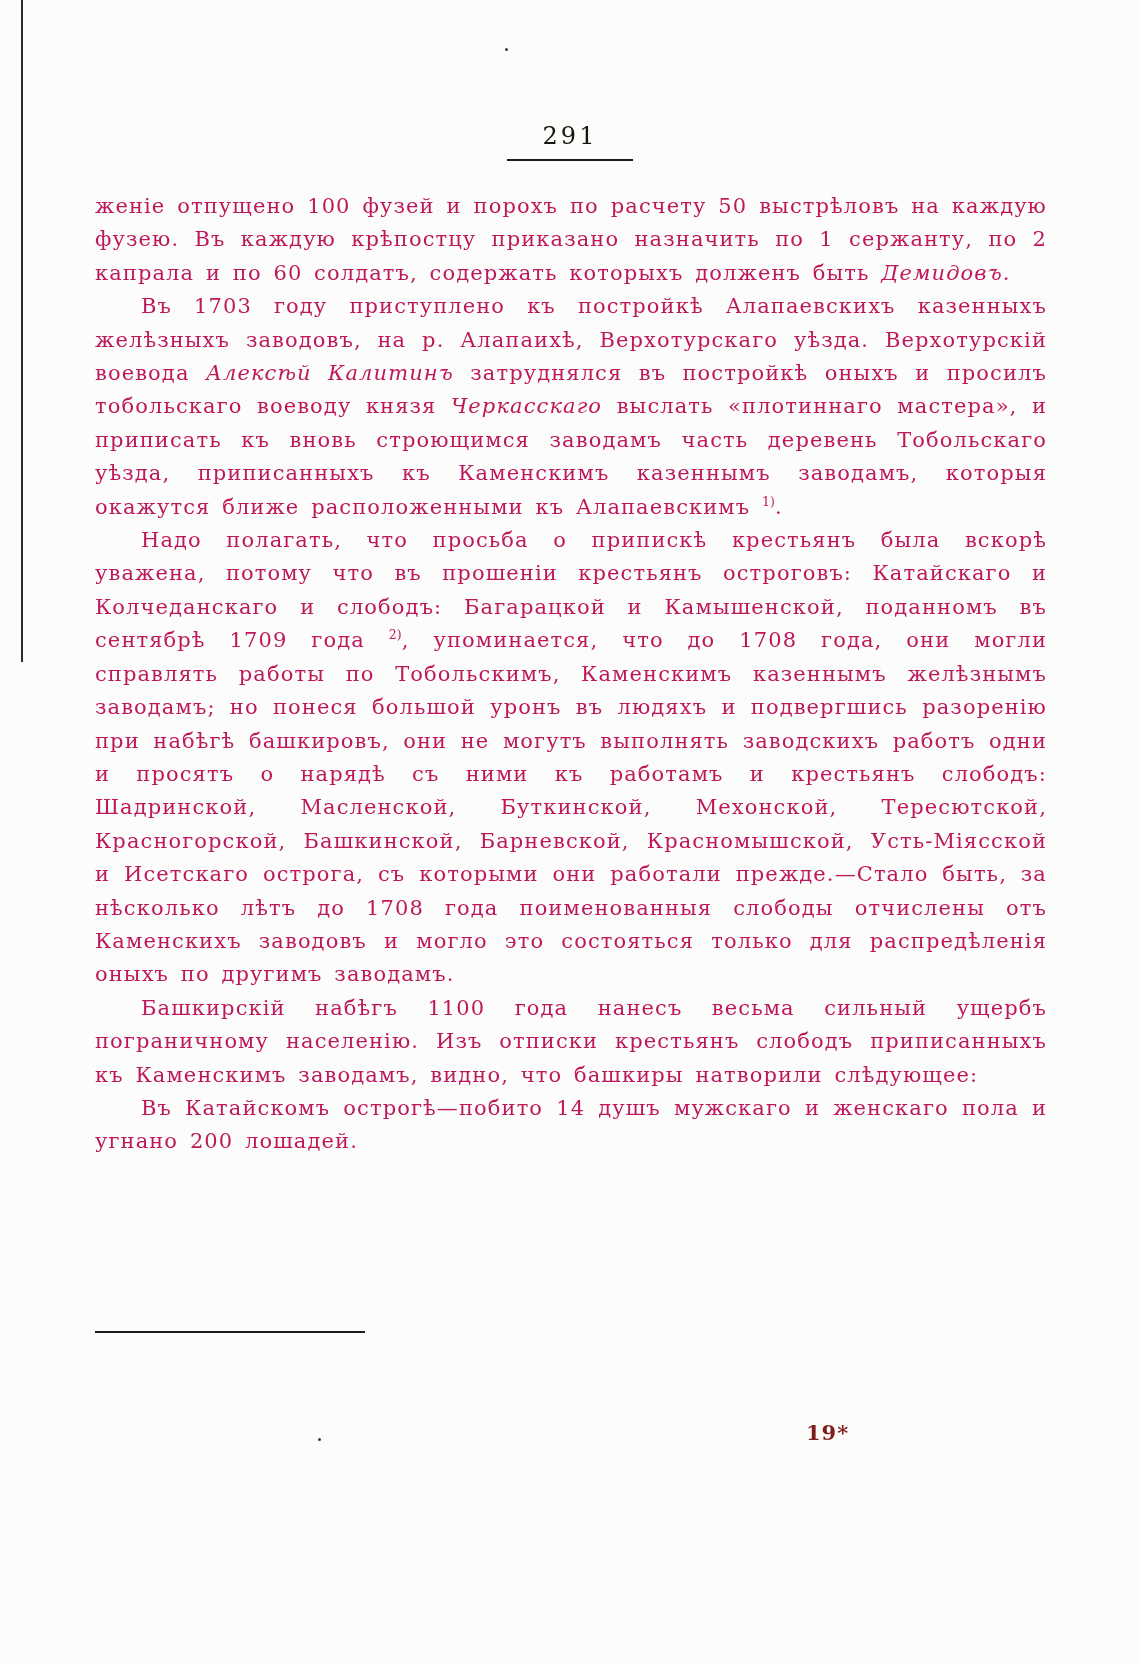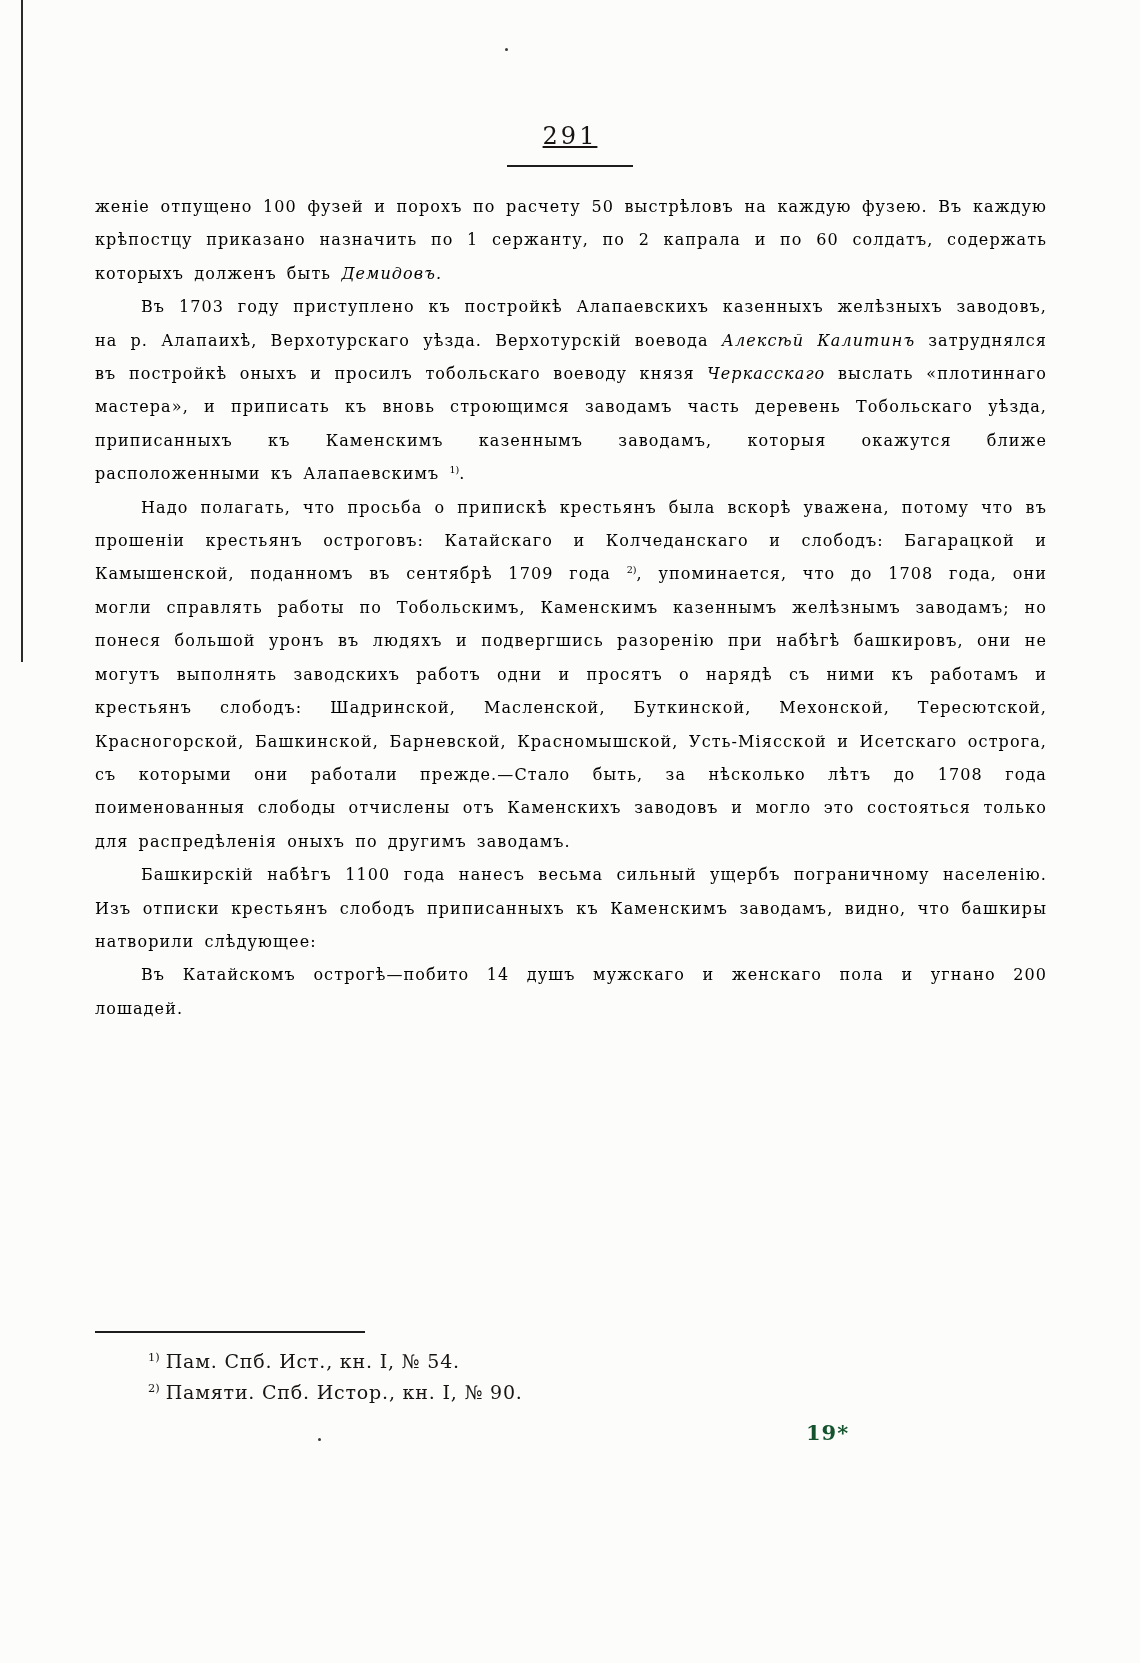--- a/index.html
+++ b/index.html
@@ -42,36 +42,35 @@
     position: absolute;
     top: 122px;
     left: 0;
     right: 0;
     text-align: center;
   }
   .pagenum {
     display: inline-block;
     font-size: 24px;
     letter-spacing: 3px;
-    padding: 0 36px 15px 36px;
+    padding: 0 36px 9px 36px;
     border-bottom: 2px solid #1d1d1d;
-    text-decoration: underline;
   }
 
   .text-block {
     position: absolute;
     left: 95px;
     top: 190px;
     width: 952px;
-    font-size: 16px;
+    font-size: 21px;
     line-height: 33.4px;
     letter-spacing: 1.1px;
     word-spacing: 4px;
     text-align: justify;
-    color: #000000;
+    color: #be185d;
   }
   .para { margin: 0; }
   .para.indent { text-indent: 46px; }
   .it { font-style: italic; }
   .sup {
     vertical-align: super;
     font-size: 0.6em;
     line-height: 0;
     letter-spacing: 0;
   }
@@ -96,21 +95,21 @@
   .footnote { margin: 0; }
   .footnote .sup { margin-right: 6px; }
 
   .signature {
     position: absolute;
     left: 806px;
     top: 1420px;
     font-size: 21px;
     font-weight: bold;
     letter-spacing: 1px;
-    color: #14532d;
+    color: #7f1d1d;
   }
 </style>
 </head>
 <body>
 
 <div class="page">
   <div class="scan-edge-line"></div>
   <div class="speck speck-top"></div>
 
   <div class="pagenum-wrap">
@@ -119,20 +118,16 @@
 
   <div class="text-block">
       <p class="para"><span class="">женіе отпущено 100 фузей и порохъ по расчету 50 выстрѣловъ на каждую фузею. Въ каждую крѣпостцу приказано назначить по 1 сержанту, по 2 капрала и по 60 солдатъ, содержать которыхъ долженъ быть </span><span class="it">Демидовъ.</span></p>
       <p class="para indent"><span class="">Въ 1703 году приступлено къ постройкѣ Алапаевскихъ казенныхъ желѣзныхъ заводовъ, на р. Алапаихѣ, Верхотурскаго уѣзда. Верхотурскій воевода </span><span class="it">Алексѣй Калитинъ</span><span class=""> затруднялся въ постройкѣ оныхъ и просилъ тобольскаго воеводу князя </span><span class="it">Черкасскаго</span><span class=""> выслать «плотиннаго мастера», и приписать къ вновь строющимся заводамъ часть деревень Тобольскаго уѣзда, приписанныхъ къ Каменскимъ казеннымъ заводамъ, которыя окажутся ближе расположенными къ Алапаевскимъ </span><span class="sup">1)</span><span class="">.</span></p>
       <p class="para indent"><span class="">Надо полагать, что просьба о припискѣ крестьянъ была вскорѣ уважена, потому что въ прошеніи крестьянъ остроговъ: Катайскаго и Колчеданскаго и слободъ: Багарацкой и Камышенской, поданномъ въ сентябрѣ 1709 года </span><span class="sup">2)</span><span class="">, упоминается, что до 1708 года, они могли справлять работы по Тобольскимъ, Каменскимъ казеннымъ желѣзнымъ заводамъ; но понеся большой уронъ въ людяхъ и подвергшись разоренію при набѣгѣ башкировъ, они не могутъ выполнять заводскихъ работъ одни и просятъ о нарядѣ съ ними къ работамъ и крестьянъ слободъ: Шадринской, Масленской, Буткинской, Мехонской, Тересютской, Красногорской, Башкинской, Барневской, Красномышской, Усть-Міясской и Исетскаго острога, съ которыми они работали прежде.—Стало быть, за нѣсколько лѣтъ до 1708 года поименованныя слободы отчислены отъ Каменскихъ заводовъ и могло это состояться только для распредѣленія оныхъ по другимъ заводамъ.</span></p>
       <p class="para indent"><span class="">Башкирскій набѣгъ 1100 года нанесъ весьма сильный ущербъ пограничному населенію. Изъ отписки крестьянъ слободъ приписанныхъ къ Каменскимъ заводамъ, видно, что башкиры натворили слѣдующее:</span></p>
       <p class="para indent"><span class="">Въ Катайскомъ острогѣ—побито 14 душъ мужскаго и женскаго пола и угнано 200 лошадей.</span></p>
     </div>
 
   <div class="footnote-rule"></div>
-  <div class="footnotes">
-      <div class="footnote"><span class="sup">1)</span><span>Пам. Спб. Ист., кн. I, № 54.</span></div>
-      <div class="footnote"><span class="sup">2)</span><span>Памяти. Спб. Истор., кн. I, № 90.</span></div>
-    </div>
 
   <div class="speck speck-bottom"></div>
   <div class="signature">19*</div>
 </div>
 
 </body></html>

